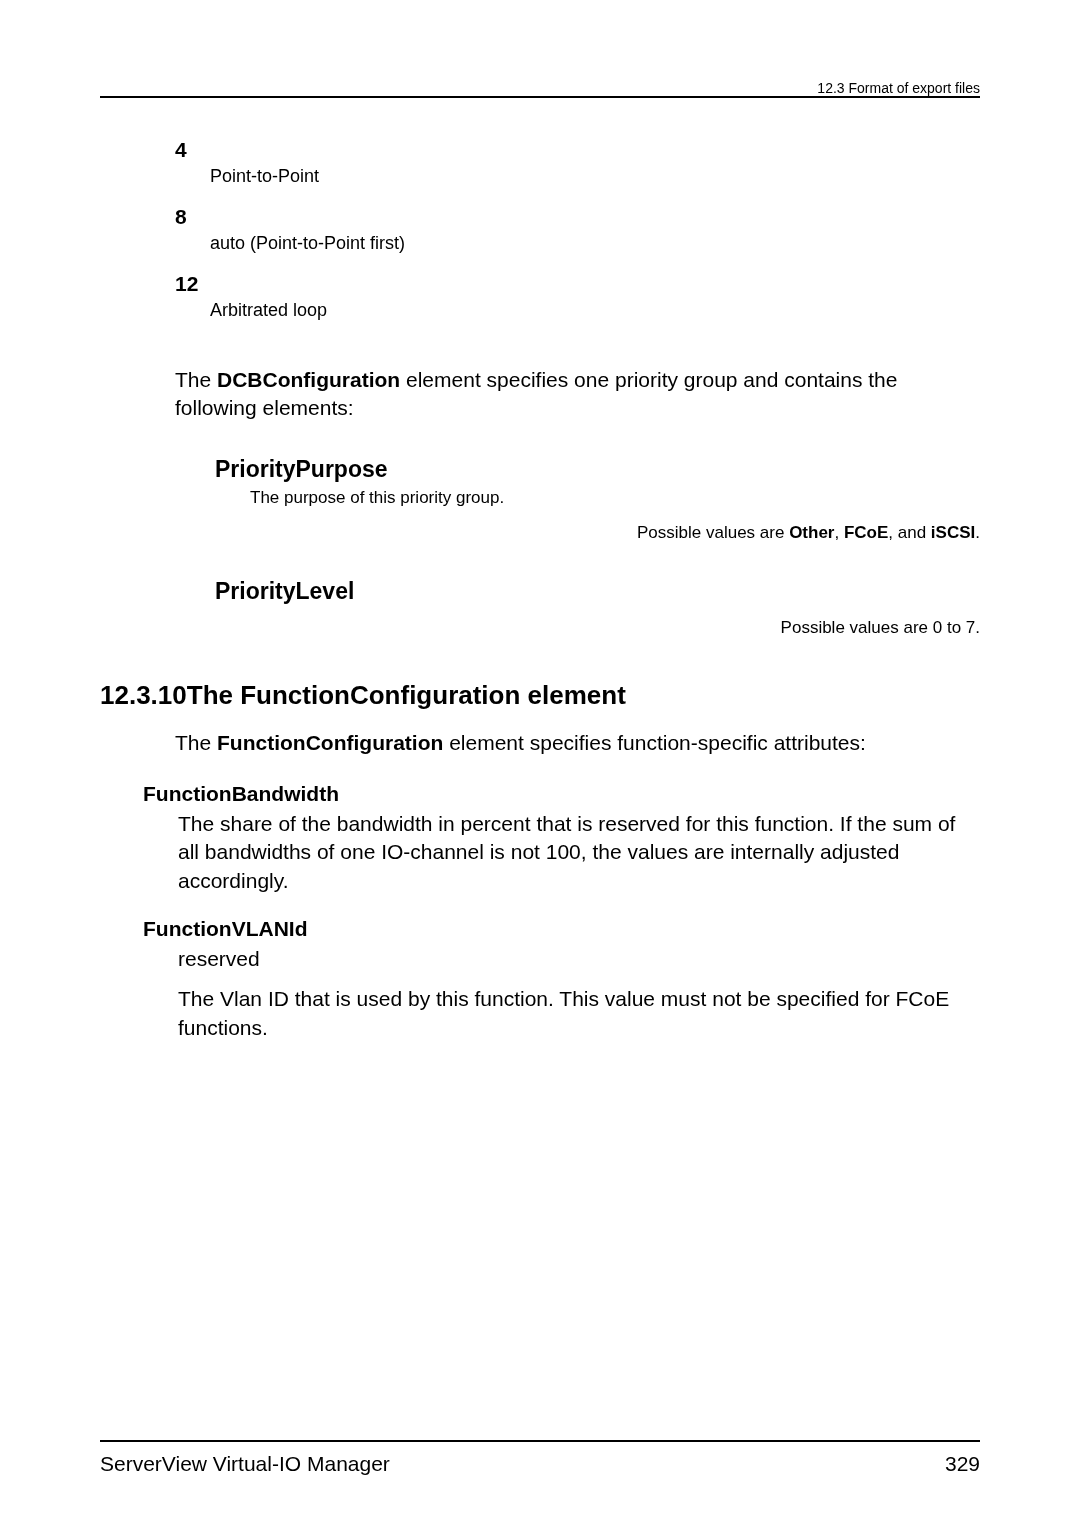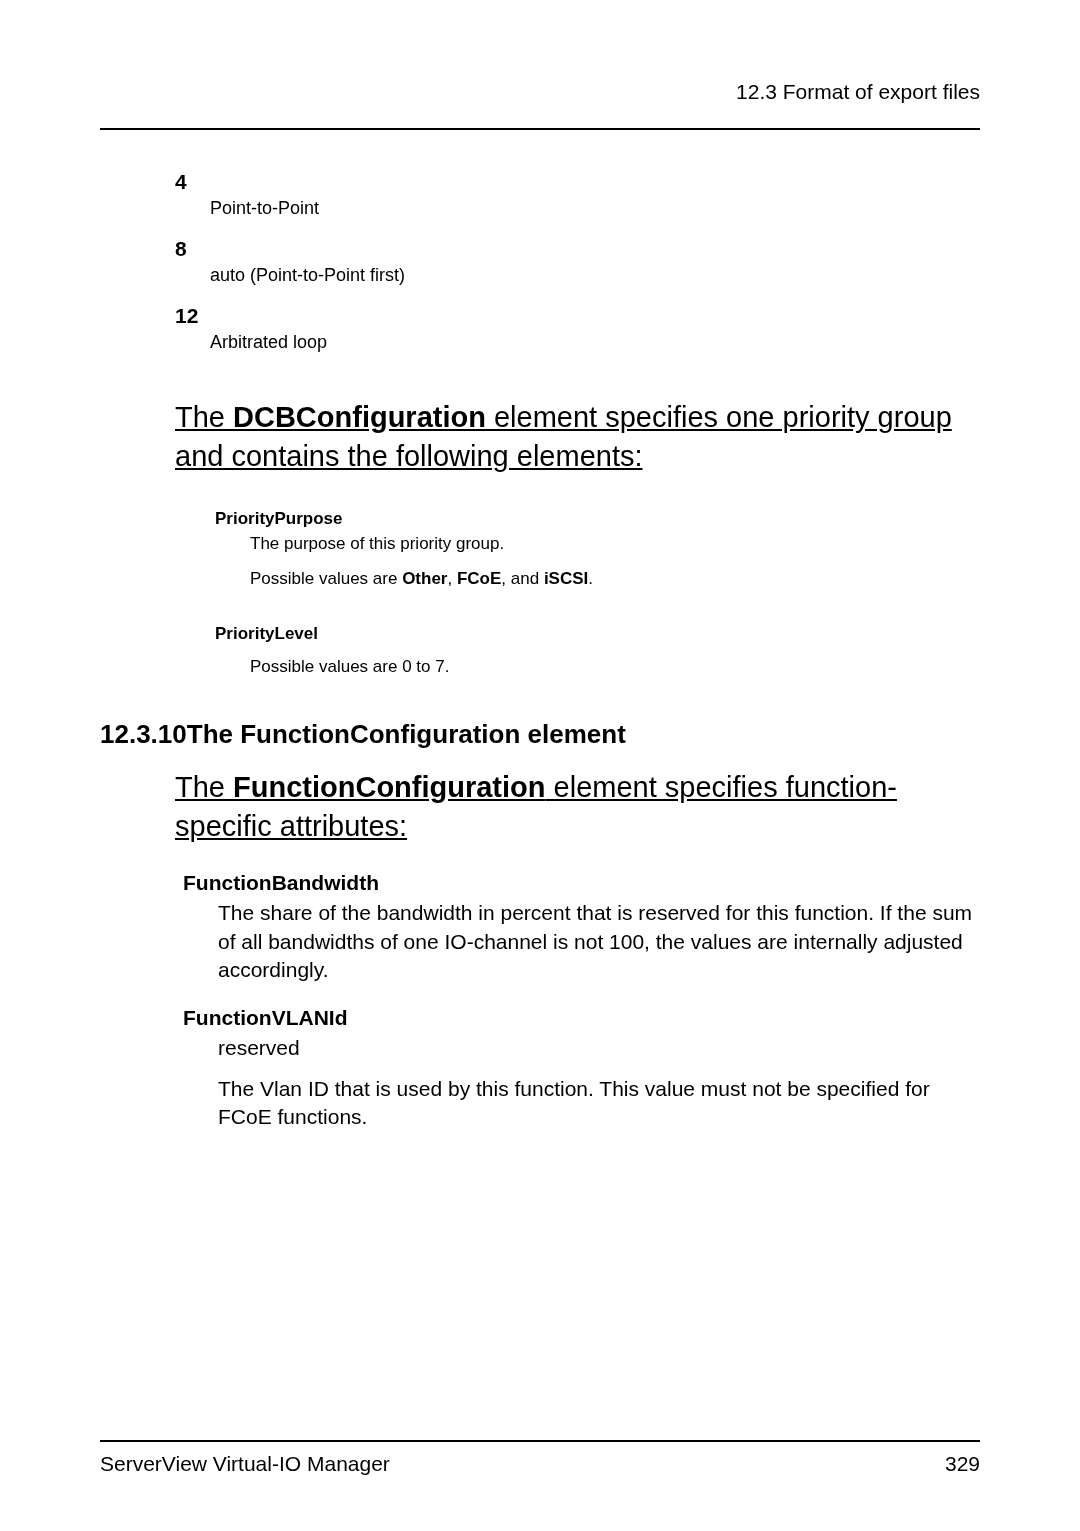--- a/index.html
+++ b/index.html
@@ -11,22 +11,22 @@
       font-family: Arial, Helvetica, sans-serif;
       width: 1080px;
       height: 1531px;
       background: white;
       color: #000;
       position: relative;
       padding: 80px 100px 60px 100px;
     }
     .header-text {
       text-align: right;
-      font-size: 21px;
-      margin-bottom: 24px;
+      font-size: 14px;
+      margin-bottom: 0;
     }
     .header-rule {
       border: none;
       border-top: 2px solid #000;
       margin-bottom: 40px;
     }
     .def-list {
       margin-left: 75px;
       margin-bottom: 45px;
     }
@@ -39,45 +39,45 @@
     .def-desc {
       font-size: 18px;
       margin-left: 35px;
     }
     .section-heading {
       font-weight: bold;
       font-size: 26px;
       margin-bottom: 18px;
     }
     .section-intro {
-      font-size: 29px;
+      font-size: 21px;
       margin-left: 75px;
       margin-bottom: 25px;
       line-height: 1.35;
-      text-decoration: underline;
     }
     .def-list2 {
       margin-left: 115px;
     }
     .def-term2 {
       font-weight: bold;
-      font-size: 17px;
+      font-size: 23px;
       margin-top: 33px;
       margin-bottom: 4px;
     }
     .def-desc2 {
       font-size: 17px;
       margin-left: 35px;
       line-height: 1.35;
     }
     .def-desc2.para {
       margin-top: 12px;
+      text-align: right;
     }
     .def-list3 {
-      margin-left: 83px;
+      margin-left: 43px;
     }
     .def-term3 {
       font-weight: bold;
       font-size: 21px;
       margin-top: 22px;
       margin-bottom: 4px;
     }
     .def-desc3 {
       font-size: 21px;
       margin-left: 35px;

